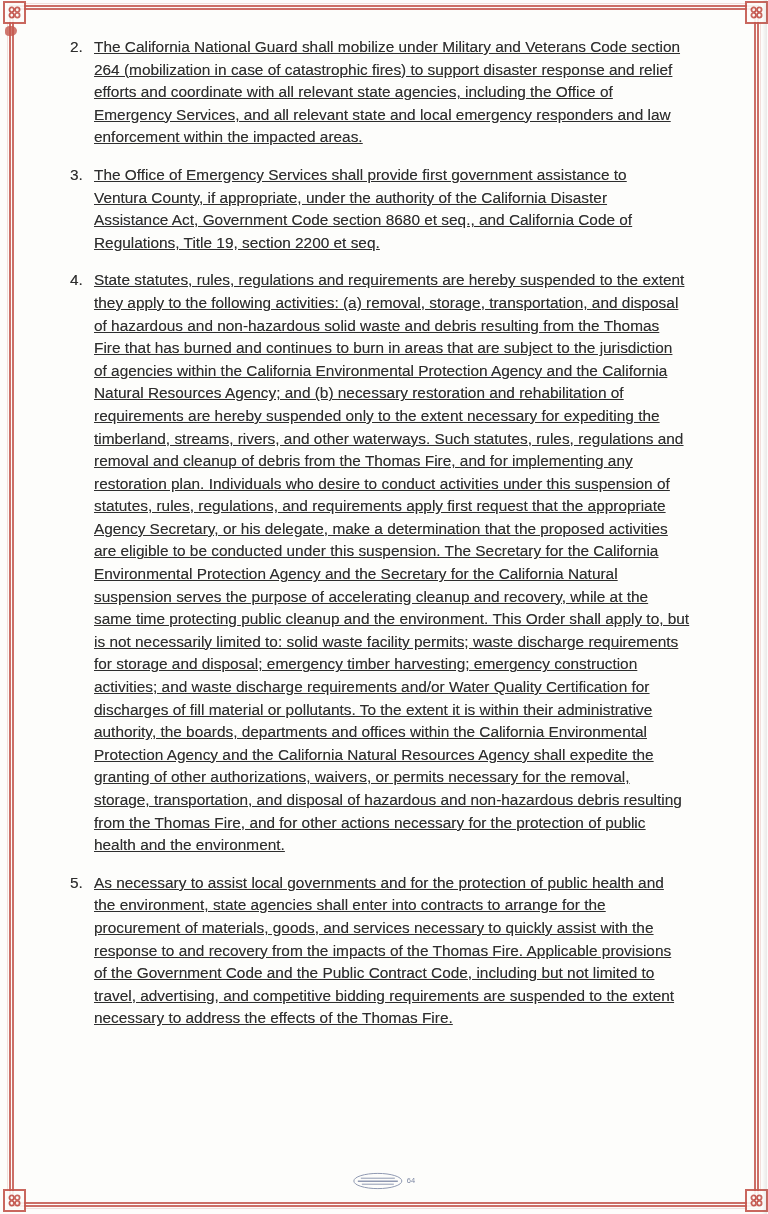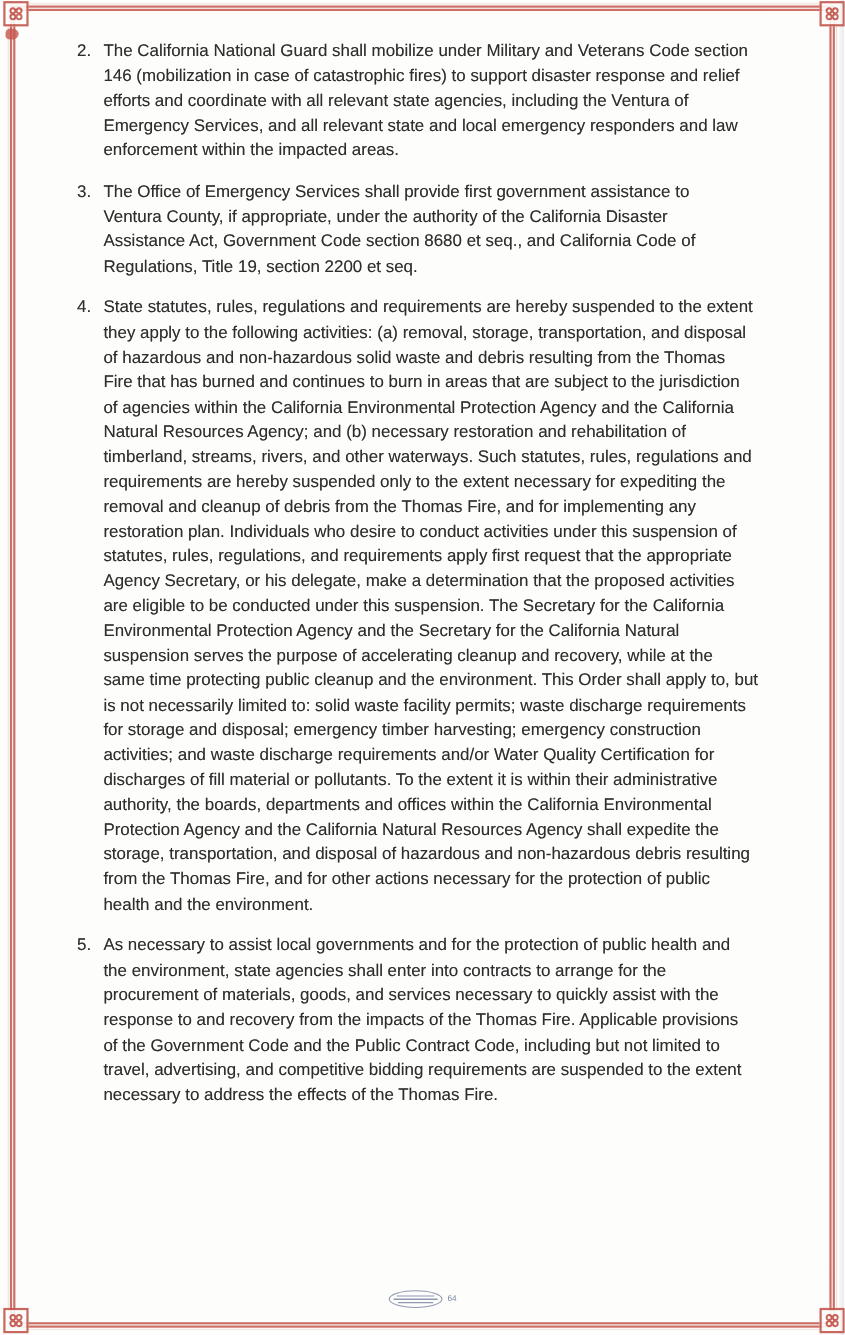--- a/index.html
+++ b/index.html
@@ -58,21 +58,21 @@
     position: absolute;
     left: 70px; top: 36px; width: 682px;
     font-size: 15.4px;
     line-height: 22.6px;
     color: #2e2e2e;
     text-shadow: 0 0 0.5px rgba(40,40,40,0.45);
   }
   .para { display: flex; margin-bottom: 15px; }
   .para-num { flex: 0 0 24px; }
   .para-body { flex: 1 1 auto; }
-  .line { white-space: pre; }
+  .line { white-space: pre; text-decoration: underline; }
   
   .union {
     position: absolute;
     left: 50%; top: 1172px;
     transform: translateX(-50%);
     display: flex; align-items: center; gap: 2px;
     opacity: 0.8;
   }
   .union svg { display: block; }
   .union-num {
@@ -127,22 +127,22 @@
         <circle cx="13.7" cy="13.7" r="3.1"></circle>
     </g>
   </svg>
 </div>
 
 <div class="content">
     <div class="para">
       <span class="para-num">2.</span>
       <div class="para-body">
         <div class="line">The California National Guard shall mobilize under Military and Veterans Code section</div>
-        <div class="line">146 (mobilization in case of catastrophic fires) to support disaster response and relief</div>
-        <div class="line">efforts and coordinate with all relevant state agencies, including the Ventura of</div>
+        <div class="line">264 (mobilization in case of catastrophic fires) to support disaster response and relief</div>
+        <div class="line">efforts and coordinate with all relevant state agencies, including the Office of</div>
         <div class="line">Emergency Services, and all relevant state and local emergency responders and law</div>
         <div class="line">enforcement within the impacted areas.</div>
       </div>
     </div>
     <div class="para">
       <span class="para-num">3.</span>
       <div class="para-body">
         <div class="line">The Office of Emergency Services shall provide first government assistance to</div>
         <div class="line">Ventura County, if appropriate, under the authority of the California Disaster</div>
         <div class="line">Assistance Act, Government Code section 8680 et seq., and California Code of</div>
@@ -151,36 +151,37 @@
     </div>
     <div class="para">
       <span class="para-num">4.</span>
       <div class="para-body">
         <div class="line">State statutes, rules, regulations and requirements are hereby suspended to the extent</div>
         <div class="line">they apply to the following activities: (a) removal, storage, transportation, and disposal</div>
         <div class="line">of hazardous and non-hazardous solid waste and debris resulting from the Thomas</div>
         <div class="line">Fire that has burned and continues to burn in areas that are subject to the jurisdiction</div>
         <div class="line">of agencies within the California Environmental Protection Agency and the California</div>
         <div class="line">Natural Resources Agency; and (b) necessary restoration and rehabilitation of</div>
+        <div class="line">requirements are hereby suspended only to the extent necessary for expediting the</div>
         <div class="line">timberland, streams, rivers, and other waterways. Such statutes, rules, regulations and</div>
-        <div class="line">requirements are hereby suspended only to the extent necessary for expediting the</div>
         <div class="line">removal and cleanup of debris from the Thomas Fire, and for implementing any</div>
         <div class="line">restoration plan. Individuals who desire to conduct activities under this suspension of</div>
         <div class="line">statutes, rules, regulations, and requirements apply first request that the appropriate</div>
         <div class="line">Agency Secretary, or his delegate, make a determination that the proposed activities</div>
         <div class="line">are eligible to be conducted under this suspension. The Secretary for the California</div>
         <div class="line">Environmental Protection Agency and the Secretary for the California Natural</div>
         <div class="line">suspension serves the purpose of accelerating cleanup and recovery, while at the</div>
         <div class="line">same time protecting public cleanup and the environment. This Order shall apply to, but</div>
         <div class="line">is not necessarily limited to: solid waste facility permits; waste discharge requirements</div>
         <div class="line">for storage and disposal; emergency timber harvesting; emergency construction</div>
         <div class="line">activities; and waste discharge requirements and/or Water Quality Certification for</div>
         <div class="line">discharges of fill material or pollutants. To the extent it is within their administrative</div>
         <div class="line">authority, the boards, departments and offices within the California Environmental</div>
         <div class="line">Protection Agency and the California Natural Resources Agency shall expedite the</div>
+        <div class="line">granting of other authorizations, waivers, or permits necessary for the removal,</div>
         <div class="line">storage, transportation, and disposal of hazardous and non-hazardous debris resulting</div>
         <div class="line">from the Thomas Fire, and for other actions necessary for the protection of public</div>
         <div class="line">health and the environment.</div>
       </div>
     </div>
     <div class="para">
       <span class="para-num">5.</span>
       <div class="para-body">
         <div class="line">As necessary to assist local governments and for the protection of public health and</div>
         <div class="line">the environment, state agencies shall enter into contracts to arrange for the</div>

